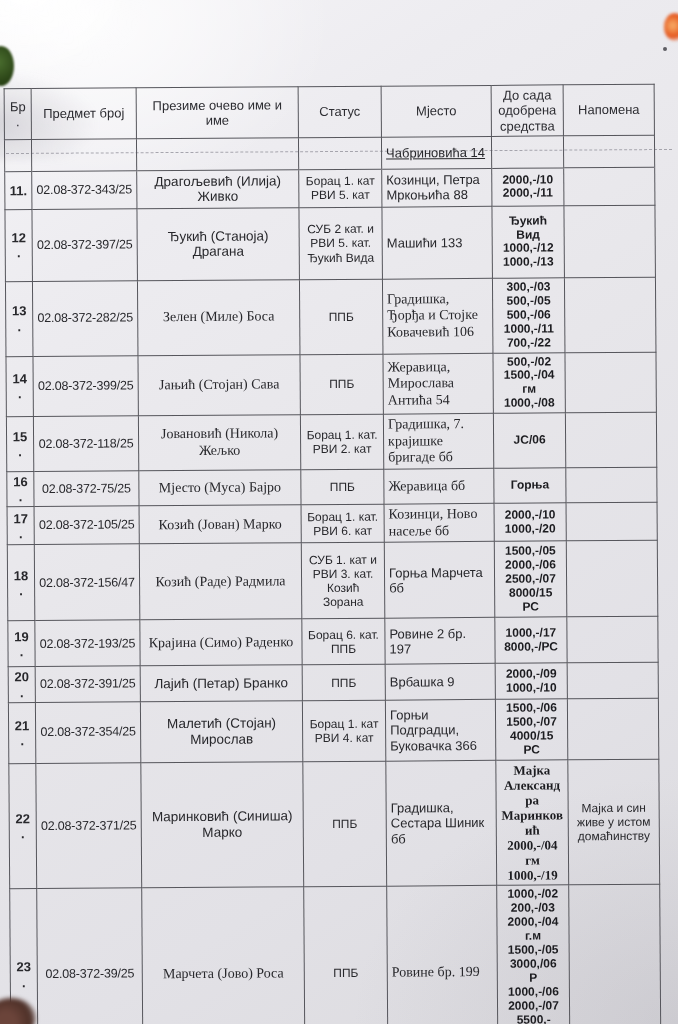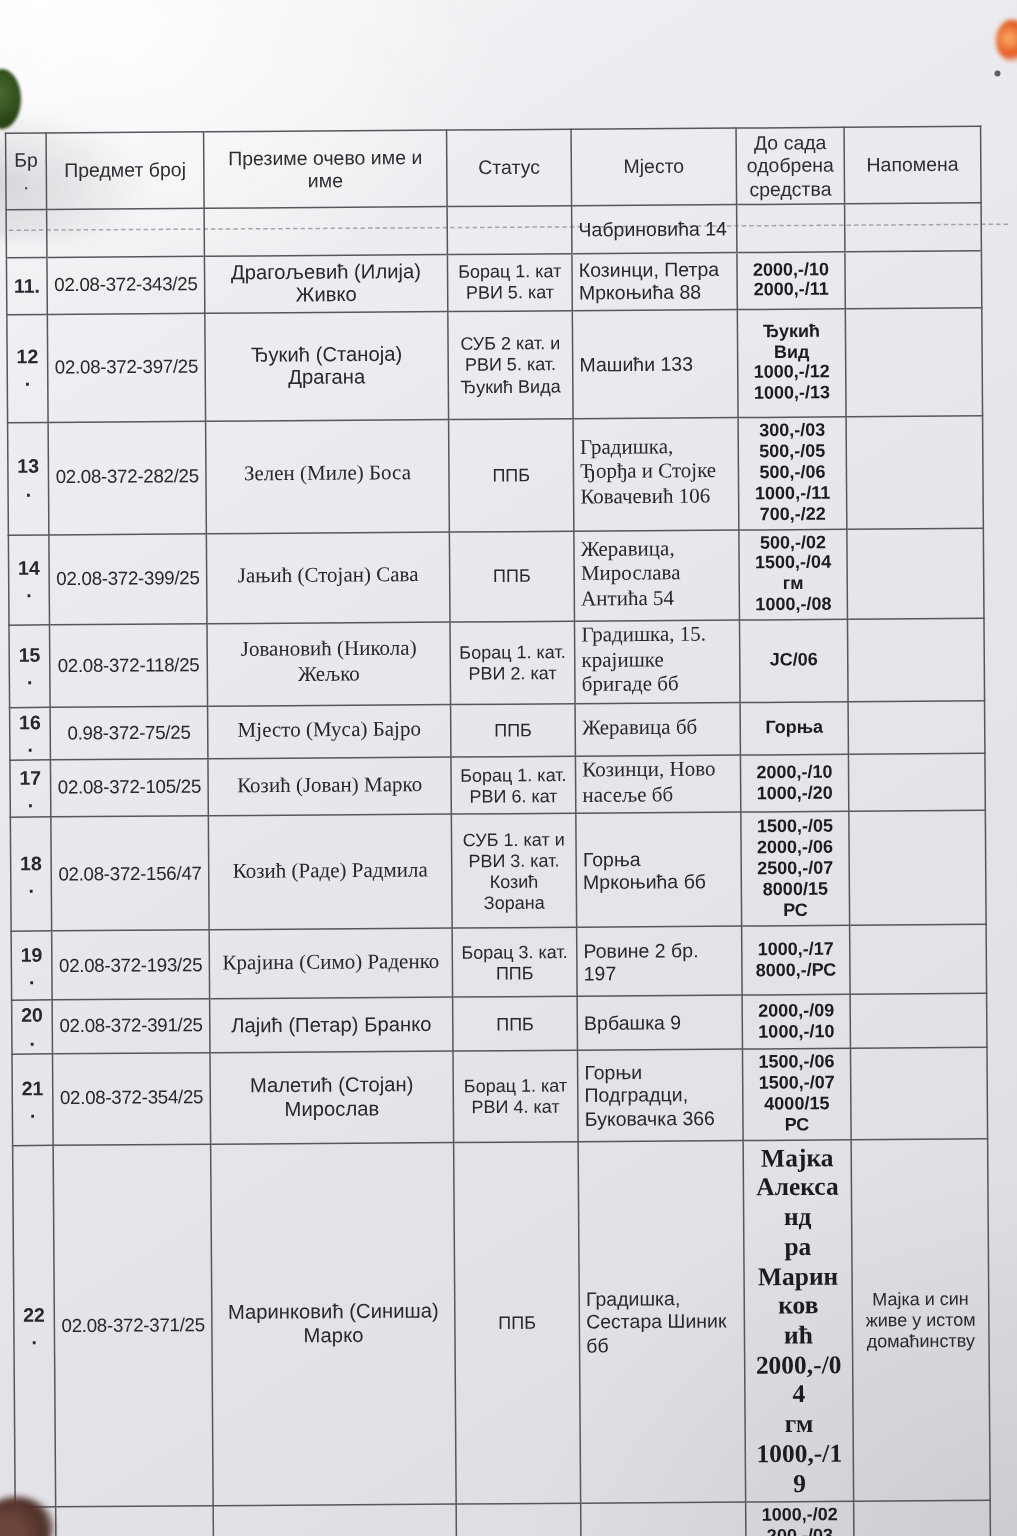--- a/index.html
+++ b/index.html
@@ -64,23 +64,23 @@
   }
   .case-table thead th{ font-size:13px; color:#2d2d32; }
   td.c-num{ font-weight:bold; font-size:13px; }
   td.c-case{ font-size:12.5px; letter-spacing:-0.2px; }
   td.c-name{ font-size:13.5px; }
   td.c-status{ font-size:12px; }
   td.c-place{ text-align:left; font-size:13px; }
   td.c-funds{ font-weight:bold; font-size:12px; line-height:1.16; white-space:pre-line; color:var(--text-bold); }
   td.c-note{ font-size:12px; }
   td.serif{ font-family:"Liberation Serif", serif; font-size:14px; }
-  td.c-funds.serif{ font-size:17px; }
+  td.c-funds.serif{ font-size:13px; }
   tr.carry td{ border-bottom-style:none; }
-  tr.carry td.c-place{ padding-left:4px; }
+  tr.carry td.c-place{ padding-left:4px;text-decoration:underline; }
   tr.first-data td{ border-top:1px solid var(--border); }
 </style>
 </head>
 <body>
 
 <div class="photo">
   <div class="corner-highlight"></div>
   <div class="corner-shade"></div>
   <div class="green-blob"></div>
   <div class="orange-mark"></div>
@@ -163,27 +163,27 @@
 1500,-/04
 гм
 1000,-/08</td>
           <td class="c-note"></td>
         </tr>
         <tr style="height: 52px;">
           <td class="c-num">15.</td>
           <td class="c-case">02.08-372-118/25</td>
           <td class="c-name serif">Јовановић (Никола) Жељко</td>
           <td class="c-status">Борац 1. кат. РВИ 2. кат</td>
-          <td class="c-place serif">Градишка, 15. крајишке бригаде бб</td>
+          <td class="c-place serif">Градишка, 7. крајишке бригаде бб</td>
           <td class="c-funds">ЈС/06</td>
           <td class="c-note"></td>
         </tr>
         <tr style="height: 25px;">
           <td class="c-num">16.</td>
-          <td class="c-case">0.98-372-75/25</td>
+          <td class="c-case">02.08-372-75/25</td>
           <td class="c-name serif">Мјесто (Муса) Бајро</td>
           <td class="c-status">ППБ</td>
           <td class="c-place serif">Жеравица бб</td>
           <td class="c-funds">Горња</td>
           <td class="c-note"></td>
         </tr>
         <tr style="height: 33px;">
           <td class="c-num">17.</td>
           <td class="c-case">02.08-372-105/25</td>
           <td class="c-name serif">Козић (Јован) Марко</td>
@@ -191,33 +191,33 @@
           <td class="c-place serif">Козинци, Ново насеље бб</td>
           <td class="c-funds">2000,-/10
 1000,-/20</td>
           <td class="c-note"></td>
         </tr>
         <tr style="height: 76px;">
           <td class="c-num">18.</td>
           <td class="c-case">02.08-372-156/47</td>
           <td class="c-name serif">Козић (Раде) Радмила</td>
           <td class="c-status">СУБ 1. кат и РВИ 3. кат. Козић Зорана</td>
-          <td class="c-place">Горња Мркоњића бб</td>
+          <td class="c-place">Горња Марчета бб</td>
           <td class="c-funds">1500,-/05
 2000,-/06
 2500,-/07
 8000/15
 РС</td>
           <td class="c-note"></td>
         </tr>
         <tr style="height: 46px;">
           <td class="c-num">19.</td>
           <td class="c-case">02.08-372-193/25</td>
           <td class="c-name serif">Крајина (Симо) Раденко</td>
-          <td class="c-status">Борац 3. кат. ППБ</td>
+          <td class="c-status">Борац 6. кат. ППБ</td>
           <td class="c-place">Ровине 2 бр. 197</td>
           <td class="c-funds">1000,-/17
 8000,-/РС</td>
           <td class="c-note"></td>
         </tr>
         <tr style="height: 33px;">
           <td class="c-num">20.</td>
           <td class="c-case">02.08-372-391/25</td>
           <td class="c-name">Лајић (Петар) Бранко</td>
           <td class="c-status">ППБ</td>

